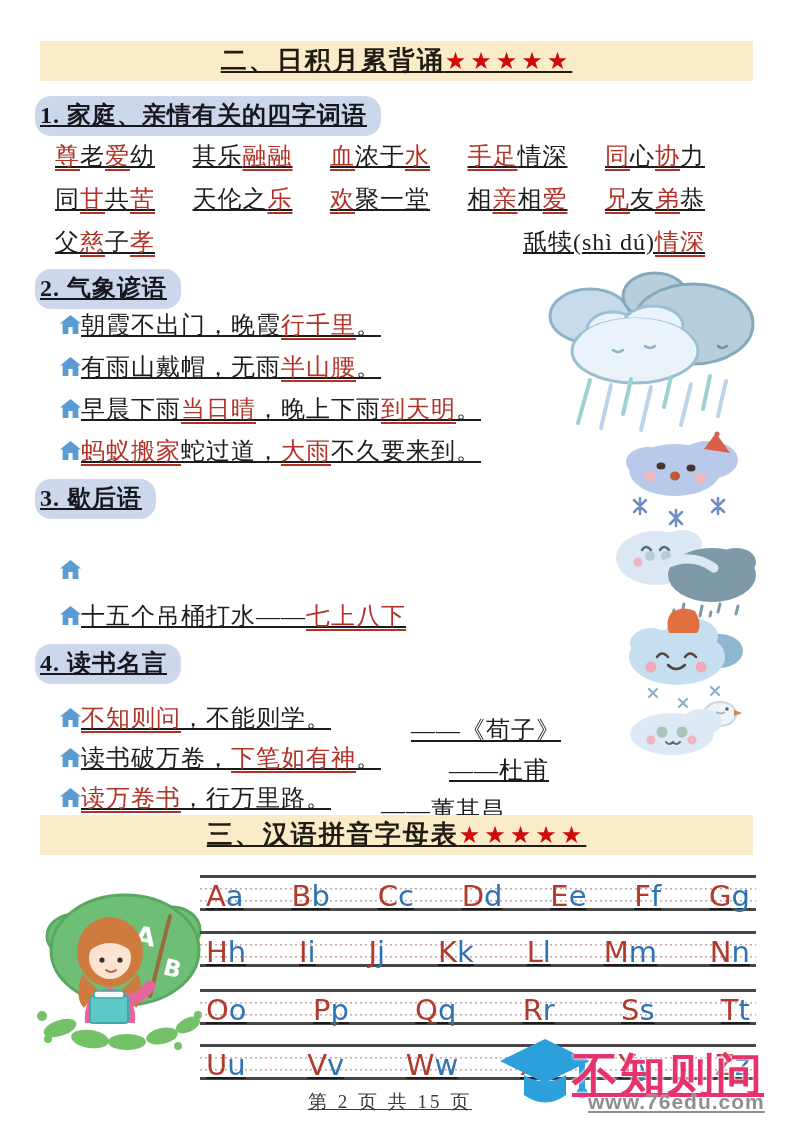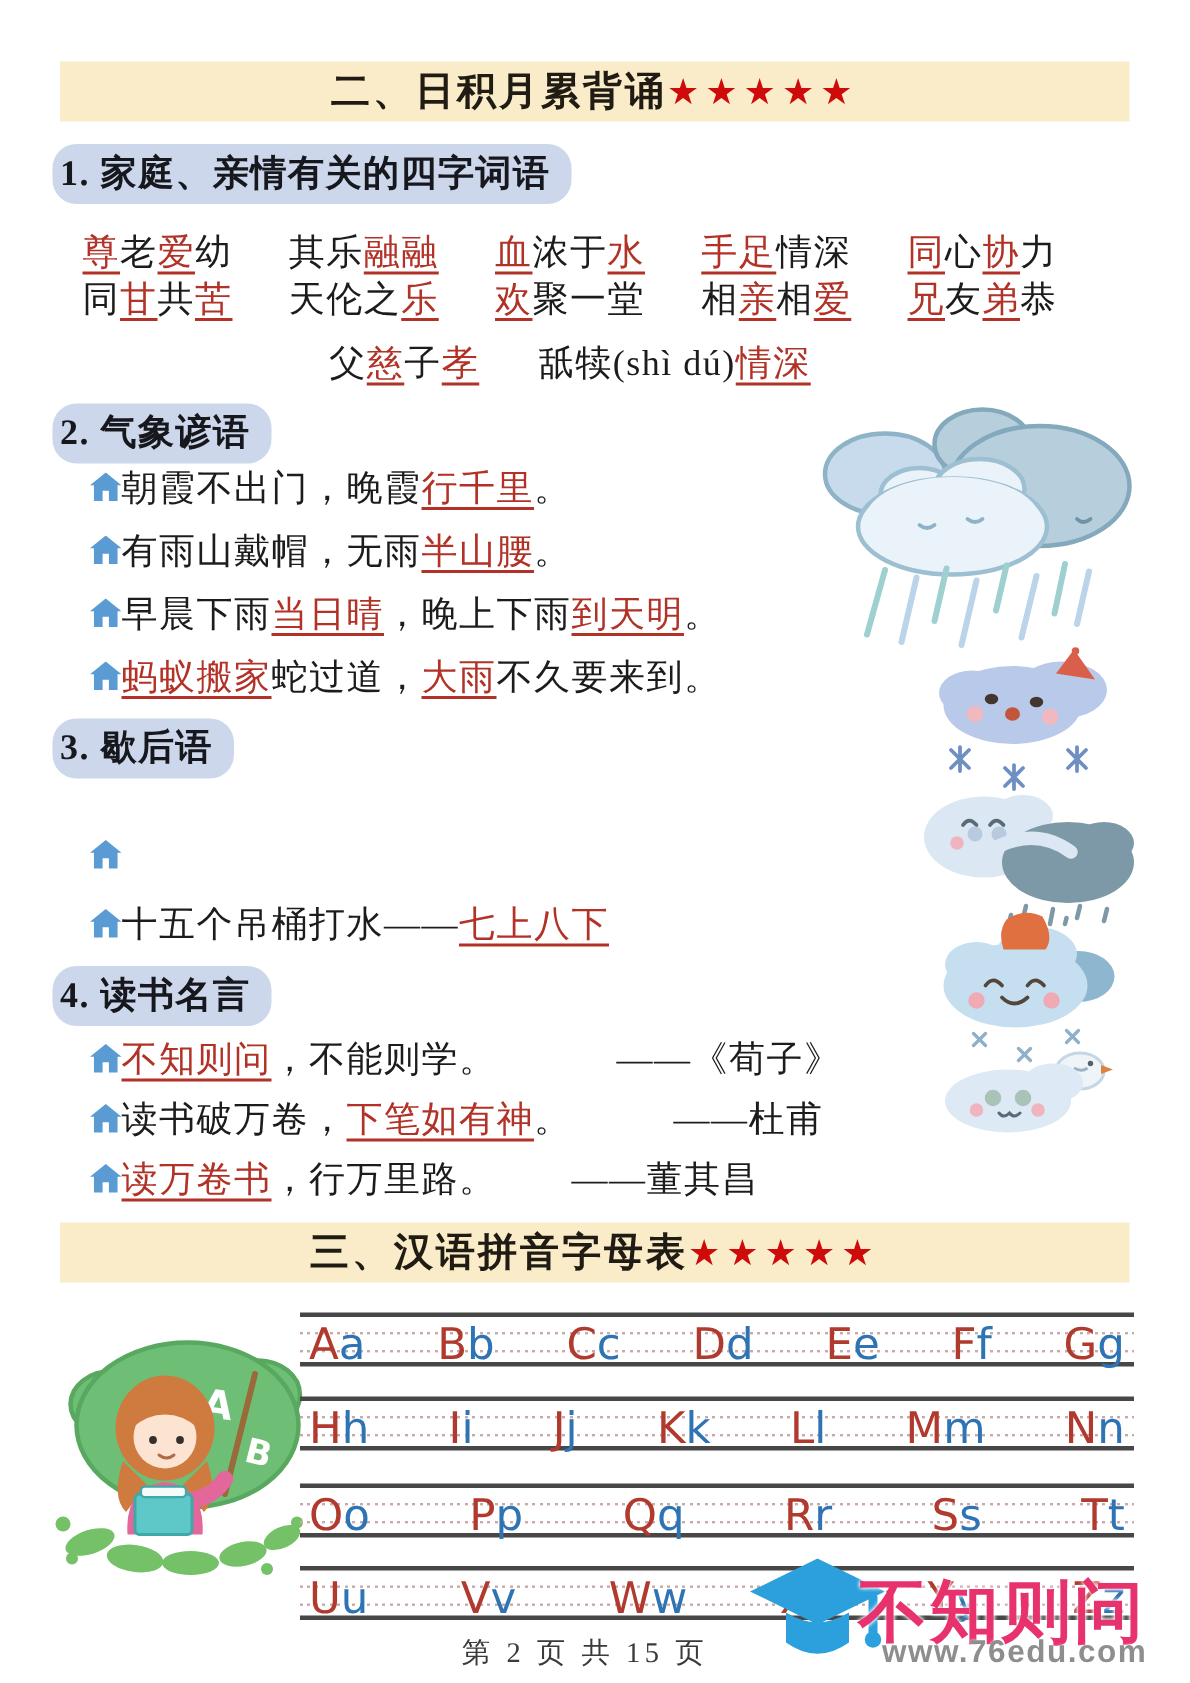--- a/index.html
+++ b/index.html
@@ -1,48 +1,48 @@
 <!DOCTYPE html>
 <html style="--accent-red: #b23227; --star-red: #cf0a0a; --banner-bg: #faecc8; --heading-bg: #ccd7ec; --house-blue: #5a9bd4; --letter-red: #b03a2e; --letter-blue: #2e74b5; --brand-pink: #e8326e; --url-gray: #8e8e8e;"><head>
 <meta charset="utf-8">
 <style>
   html,body{margin:0;padding:0;background:#ffffff;}
   .page{
     position:relative;width:793px;height:1122px;overflow:hidden;background:#ffffff;
     font-family:"Liberation Serif","DejaVu Serif",serif;color:#1c1c1c;
   }
-  .abs{position:absolute;}
+  .abs{position:absolute;text-decoration:underline;}
   
   .banner{
     left:40px;width:713px;height:40px;line-height:40px;
     background:var(--banner-bg,#faecc8);text-align:center;
     font-size:26px;font-weight:600;letter-spacing:2px;color:#201c14;
   }
   .banner .stars{color:var(--star-red,#cf0a0a);letter-spacing:4px;font-size:24px;font-family:"DejaVu Sans",sans-serif;}
   
   .sec-heading{
     left:35px;background:var(--heading-bg,#ccd7ec);
     font-size:24px;font-weight:600;padding:3px 14px 5px 5px;color:#17181d;letter-spacing:1px;border-radius:16px;
   }
   
   .word-row{left:55px;width:650px;display:flex;justify-content:space-between;font-size:24px;letter-spacing:1px;white-space:nowrap;}
-  .word-row.gap-row{justify-content:center;gap:39px;}
+  .word-row.gap-row{justify-content:space-between;gap:39px;}
   
   .list-item{left:60px;display:flex;align-items:center;font-size:24px;letter-spacing:1px;white-space:nowrap;}
   .house{width:21px;height:20px;flex:0 0 auto;color:var(--house-blue,#5a9bd4);display:inline-block;}
   .house svg{display:block;}
   .red-ul{
     color:var(--accent-red,#b23227);
     text-decoration:underline;text-decoration-thickness:1.5px;text-underline-offset:5px;
   }
   .plain{color:#1c1c1c;}
   .quote-main.q1{display:inline-block;min-width:330px;}
   .quote-main.q2{display:inline-block;min-width:368px;}
   .quote-main.q3{display:inline-block;min-width:300px;}
-  .quote-attr{color:#1c1c1c;}
+  .quote-attr{color:#1c1c1c;margin-top:24px;}
   
   .abc-row{
     left:200px;width:556px;height:36px;
     border-top:3px solid #474747;border-bottom:3px solid #474747;
     background-image:
       repeating-linear-gradient(90deg,#c9a9a9 0 2px,transparent 2px 5px),
       repeating-linear-gradient(90deg,#c9a9a9 0 2px,transparent 2px 5px);
     background-size:100% 1.6px,100% 1.6px;
     background-position:0 10px,0 22px;
     background-repeat:no-repeat;
@@ -75,21 +75,21 @@
 <body>
 
 <div class="page">
 
   <div class="abs banner" style="top:41px">
     <span>二、日积月累背诵</span><span class="stars">★★★★★</span>
   </div>
 
   <div class="abs sec-heading" style="top:96px">1. 家庭、亲情有关的四字词语</div>
 
-  <div class="abs word-row" style="top:152px">
+  <div class="abs word-row" style="top:140px">
     <span class="word"><span class="red-ul">尊</span><span class="plain">老</span><span class="red-ul">爱</span><span class="plain">幼</span></span>
     <span class="word"><span class="plain">其乐</span><span class="red-ul">融融</span></span>
     <span class="word"><span class="red-ul">血</span><span class="plain">浓于</span><span class="red-ul">水</span></span>
     <span class="word"><span class="red-ul">手足</span><span class="plain">情深</span></span>
     <span class="word"><span class="red-ul">同</span><span class="plain">心</span><span class="red-ul">协</span><span class="plain">力</span></span>
   </div>
   <div class="abs word-row" style="top:183px">
     <span class="word"><span class="plain">同</span><span class="red-ul">甘</span><span class="plain">共</span><span class="red-ul">苦</span></span>
     <span class="word"><span class="plain">天伦之</span><span class="red-ul">乐</span></span>
     <span class="word"><span class="red-ul">欢</span><span class="plain">聚一堂</span></span>

